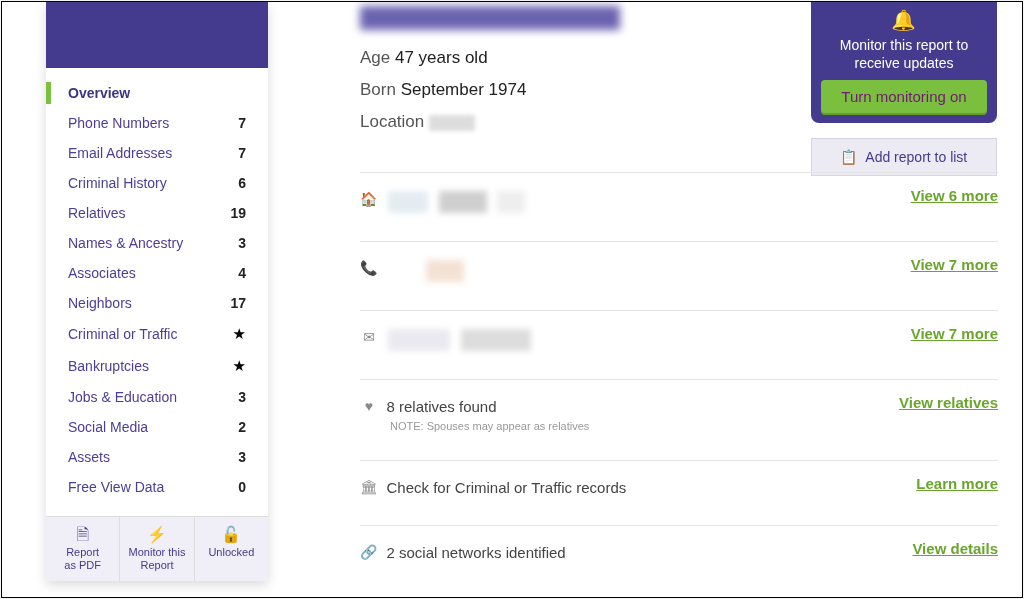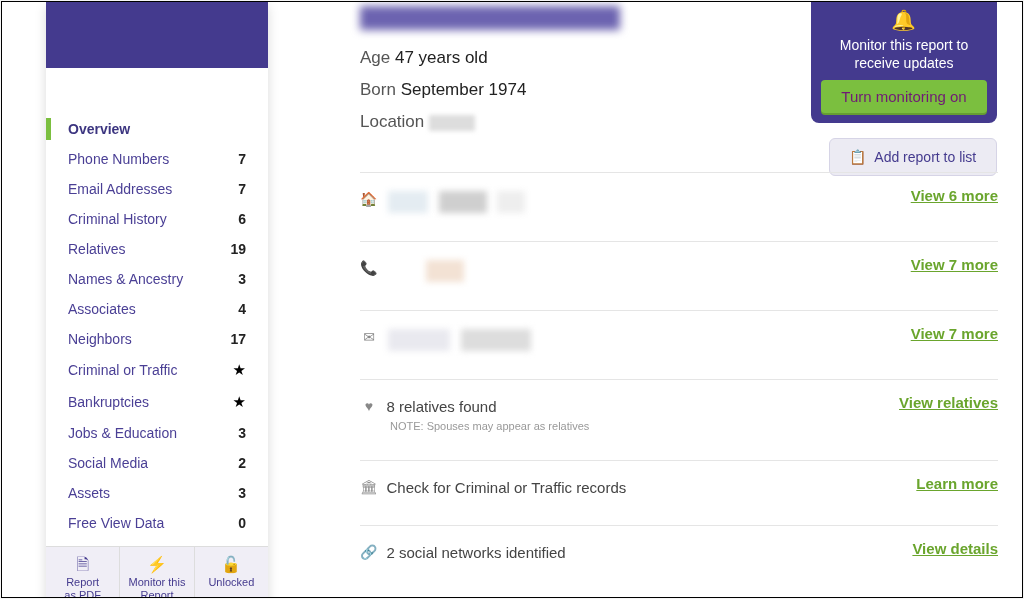--- a/index.html
+++ b/index.html
@@ -29,22 +29,21 @@
     background: #fff;
     box-shadow: 0 4px 12px rgba(0,0,0,0.15);
     border-radius: 2px;
   }
   .sidebar-header {
     height: 66px;
     background: #443a8e;
     border-bottom: 1px solid #443a8e;
   }
   .nav-list {
-    padding: 10px 0 8px 0;
-    margin-top: 36px;
+    padding: 10px 0 14px 0;
   }
   .nav-item {
     display: flex;
     justify-content: space-between;
     align-items: center;
     padding: 7px 22px 7px 22px;
     font-size: 14px;
     color: #4a3f95;
     cursor: pointer;
     position: relative;
@@ -190,24 +189,24 @@
     font-size: 15px;
     width: 100%;
     cursor: pointer;
     box-shadow: 0 2px 0 #669e33;
   }
 
   .add-report {
     position: absolute;
     right: 25px;
     top: 136px;
-    width: 168px;
+    width: 186px;
     background: #ecebf3;
     border: 1px solid #d6d4e6;
-    border-radius: 6px;
+    border-radius: 0;
     padding: 10px 8px;
     text-align: center;
     font-size: 14px;
     color: #443a8e;
     cursor: pointer;
   }
   .add-report .icon { margin-right: 4px; }
 </style>
 </head>
 <body>

